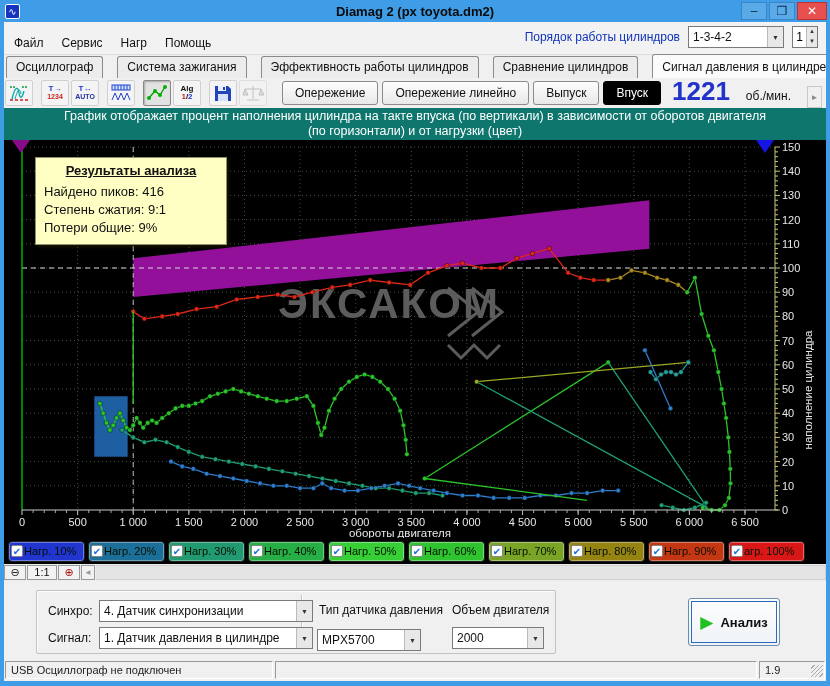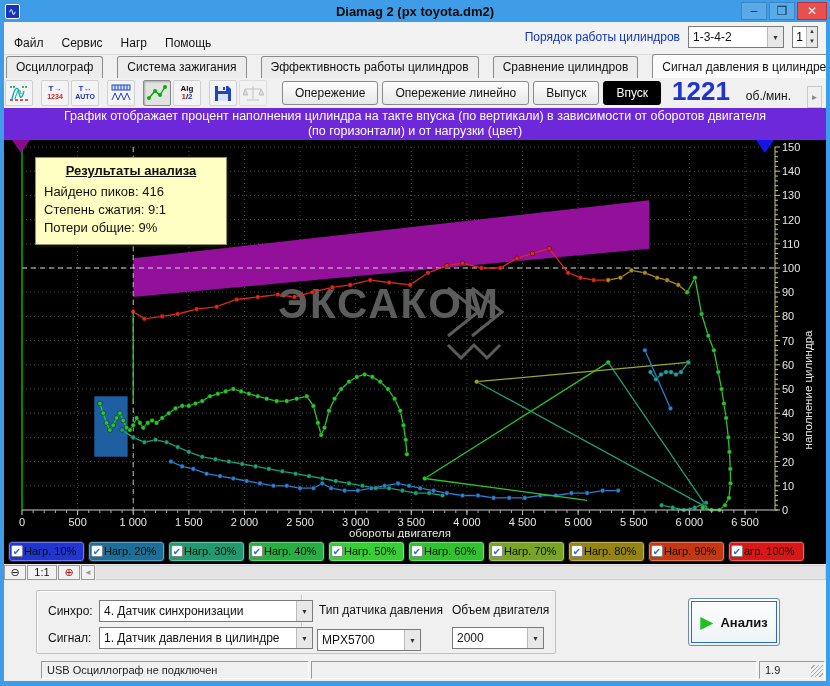--- a/index.html
+++ b/index.html
@@ -41,21 +41,21 @@
   .ictxt{text-align:center;line-height:8px;}
   .ictxt div{font-size:8px;font-weight:bold;}
   .tb-sep{width:6px;}
   .mode-btn{height:24px;border:1px solid #8a8a8a;border-radius:3px;background:linear-gradient(#fdfdfd,#e8e8e8);font-size:12px;color:#111;padding:0 12px;margin:0 2px;display:flex;align-items:center;}
   .mode-btn.active{background:#000;color:#fff;border-color:#000;}
   #rpm-box{margin-left:auto;display:flex;align-items:baseline;gap:16px;padding-right:4px;}
   #rpm-value{color:#2233cc;font-size:26px;font-weight:bold;line-height:26px;}
   #rpm-unit{font-size:12px;color:#111;}
   #tb-scroll{width:15px;height:22px;background:#f0f0f0;border:1px solid #c8c8c8;font-size:8px;color:#888;display:flex;align-items:center;justify-content:center;}
   
-  #chart-header{position:absolute;left:4px;right:4px;top:108px;height:32px;background:#6d28d9;color:#fff;text-align:center;font-size:12.5px;line-height:15px;padding-top:1px;}
+  #chart-header{position:absolute;left:4px;right:4px;top:108px;height:32px;background:#0f766e;color:#fff;text-align:center;font-size:12.5px;line-height:15px;padding-top:1px;}
   
   #chart-wrap{position:absolute;left:0;right:0;top:140px;height:398px;background:#000;}
   #chart-svg{position:absolute;left:0;top:0;}
   #results-box{position:absolute;left:35px;top:17px;width:192px;background:#ffffc4;border:1px solid #8f8f6a;box-shadow:2px 2px 3px rgba(40,40,0,.55);padding:5px 8px 7px;}
   #results-title{text-align:center;font-size:13px;font-weight:bold;text-decoration:underline;color:#111;margin-bottom:5px;}
   .results-line{font-size:13px;color:#111;line-height:18px;}
   
   #legend{position:absolute;left:4px;right:4px;top:538px;height:26px;background:#000;display:flex;align-items:center;gap:3px;padding-left:4px;}
   .legend-chip{width:77px;height:21px;border-radius:4px;border:1px solid #202020;box-shadow:inset 0 0 0 1px rgba(255,255,255,.35);display:flex;align-items:center;padding-left:2px;overflow:hidden;}
   .legend-check{width:12px;height:12px;background:#fff;border:1px solid #888;border-radius:2px;font-size:10px;line-height:11px;text-align:center;color:#1b6fe0;flex:none;}
@@ -74,21 +74,21 @@
   .set-label{position:absolute;font-size:12px;color:#111;white-space:nowrap;}
   .set-combo{position:absolute;}
   #m-values{position:absolute;left:556px;top:12px;font-size:12px;line-height:17px;}
   #m1{color:#e01010;} #m2{color:#1515d0;} #dm{color:#a020a0;}
   #analyze-btn{position:absolute;left:684px;top:17px;width:92px;height:48px;background:linear-gradient(#fefefe,#eef2f6);border:1px solid #6a8cb0;outline:1px solid #2a6ac0;outline-offset:-4px;border-radius:3px;display:flex;align-items:center;justify-content:center;gap:7px;}
   #analyze-play{color:#22c022;font-size:17px;}
   #analyze-label{font-size:13px;font-weight:bold;color:#111;}
   
   #statusbar{position:absolute;left:4px;right:4px;top:660px;height:21px;background:#f0f0f0;display:flex;gap:2px;padding:1px 1px 2px;}
   .status-panel{border:1px solid;border-color:#9a9a9a #ffffff #ffffff #9a9a9a;font-size:11px;color:#222;padding:1px 5px;display:flex;align-items:center;}
-  #status-left{width:268px;margin-left:36px;}
+  #status-left{width:268px;}
   #status-mid{flex:1;}
   #status-right{width:66px;position:relative;}
   #resize-grip{position:absolute;right:1px;bottom:1px;width:12px;height:12px;background:repeating-linear-gradient(135deg,transparent 0 2px,#aaa 2px 3px);}
 </style>
 </head>
 <body>
 
 <div id="win">
 
   <div id="titlebar">

